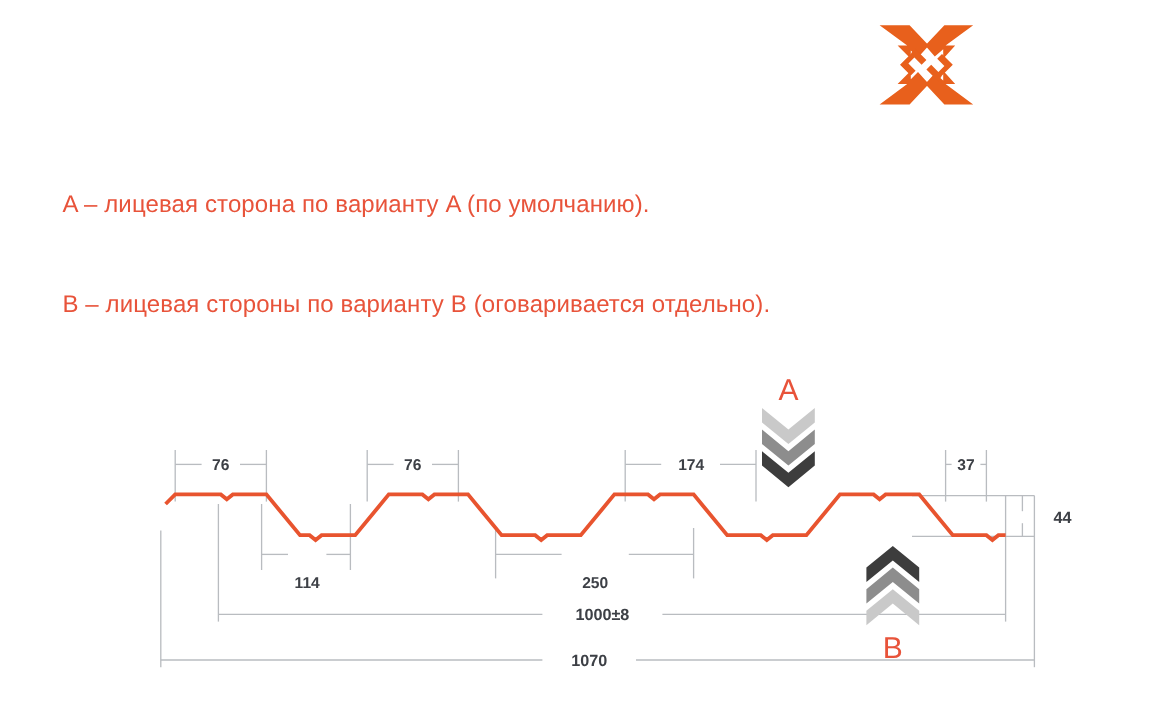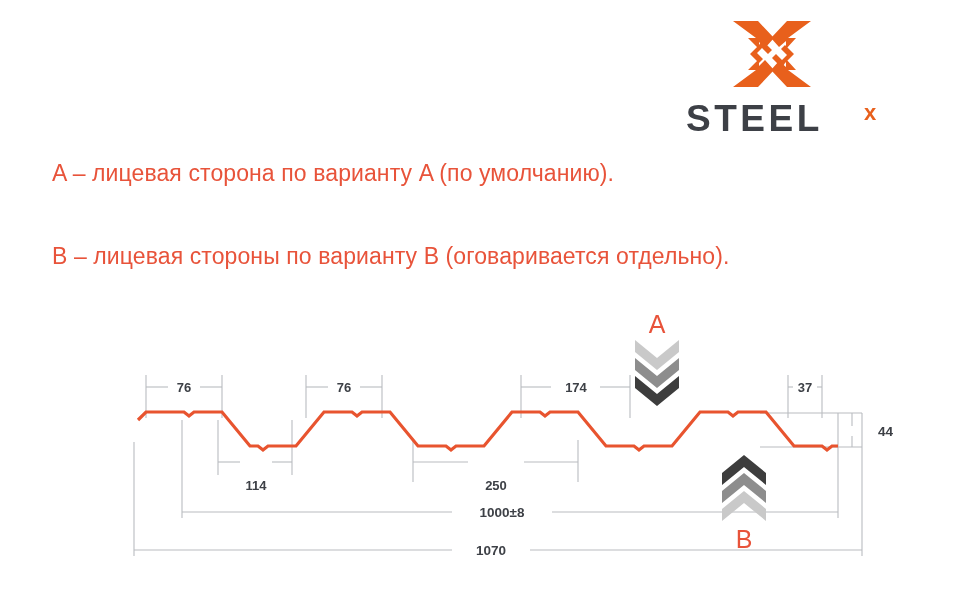--- a/index.html
+++ b/index.html
@@ -35,21 +35,21 @@
     left: 0px;
     top: 82px;
     width: 215px;
     height: 40px;
   }
 
   
   .caption {
     position: absolute;
     color: #e8533a;
-    font-size: 23px;
+    font-size: 20px;
     font-family: "Liberation Sans", sans-serif;
     font-weight: 400;
     letter-spacing: 0.1px;
     white-space: nowrap;
   }
   .caption-a { left: 52px; top: 160px; }
   .caption-b { left: 52px; top: 243px; }
 
   
   .drawing {
@@ -94,26 +94,20 @@
         <path d="M1 69 H26 L42 52 L33 42 L27 48 L27 41 L16 52 H24 Z"></path>
 
         <path d="M79 69 H55 L39 52 L47 43 L54 49 L54 41 L64 52 H56 Z"></path>
 
         <path d="M30 22 L40 32 L36 36 L30 30 L25 35 L31 41 L27 45 L18 36 L27 27 Z"></path>
         <path d="M50 50 L40 40 L44 36 L50 42 L55 37 L49 31 L53 27 L62 36 L53 45 Z"></path>
       </g>
     </svg>
   </div>
 
-  <div class="logo-wordmark">
-    <svg viewBox="0 0 215 40" width="215" height="40" aria-hidden="true">
-      <text x="0" y="31" font-family="Liberation Sans, sans-serif" font-size="37" font-weight="bold" letter-spacing="3.5" fill="#3d4046">STEEL</text>
-      <text x="178" y="20" font-family="Liberation Sans, sans-serif" font-size="22" font-weight="bold" fill="#e8601c">x</text>
-    </svg>
-  </div>
 
 </div>
 
 <div class="caption caption-a">A – лицевая сторона по варианту A (по умолчанию).</div>
 
 <div class="caption caption-b">B – лицевая стороны по варианту B (оговаривается отдельно).</div>
 
 <div class="drawing">
 <svg viewBox="0 0 970 300" width="970" height="300" aria-hidden="true">
 

